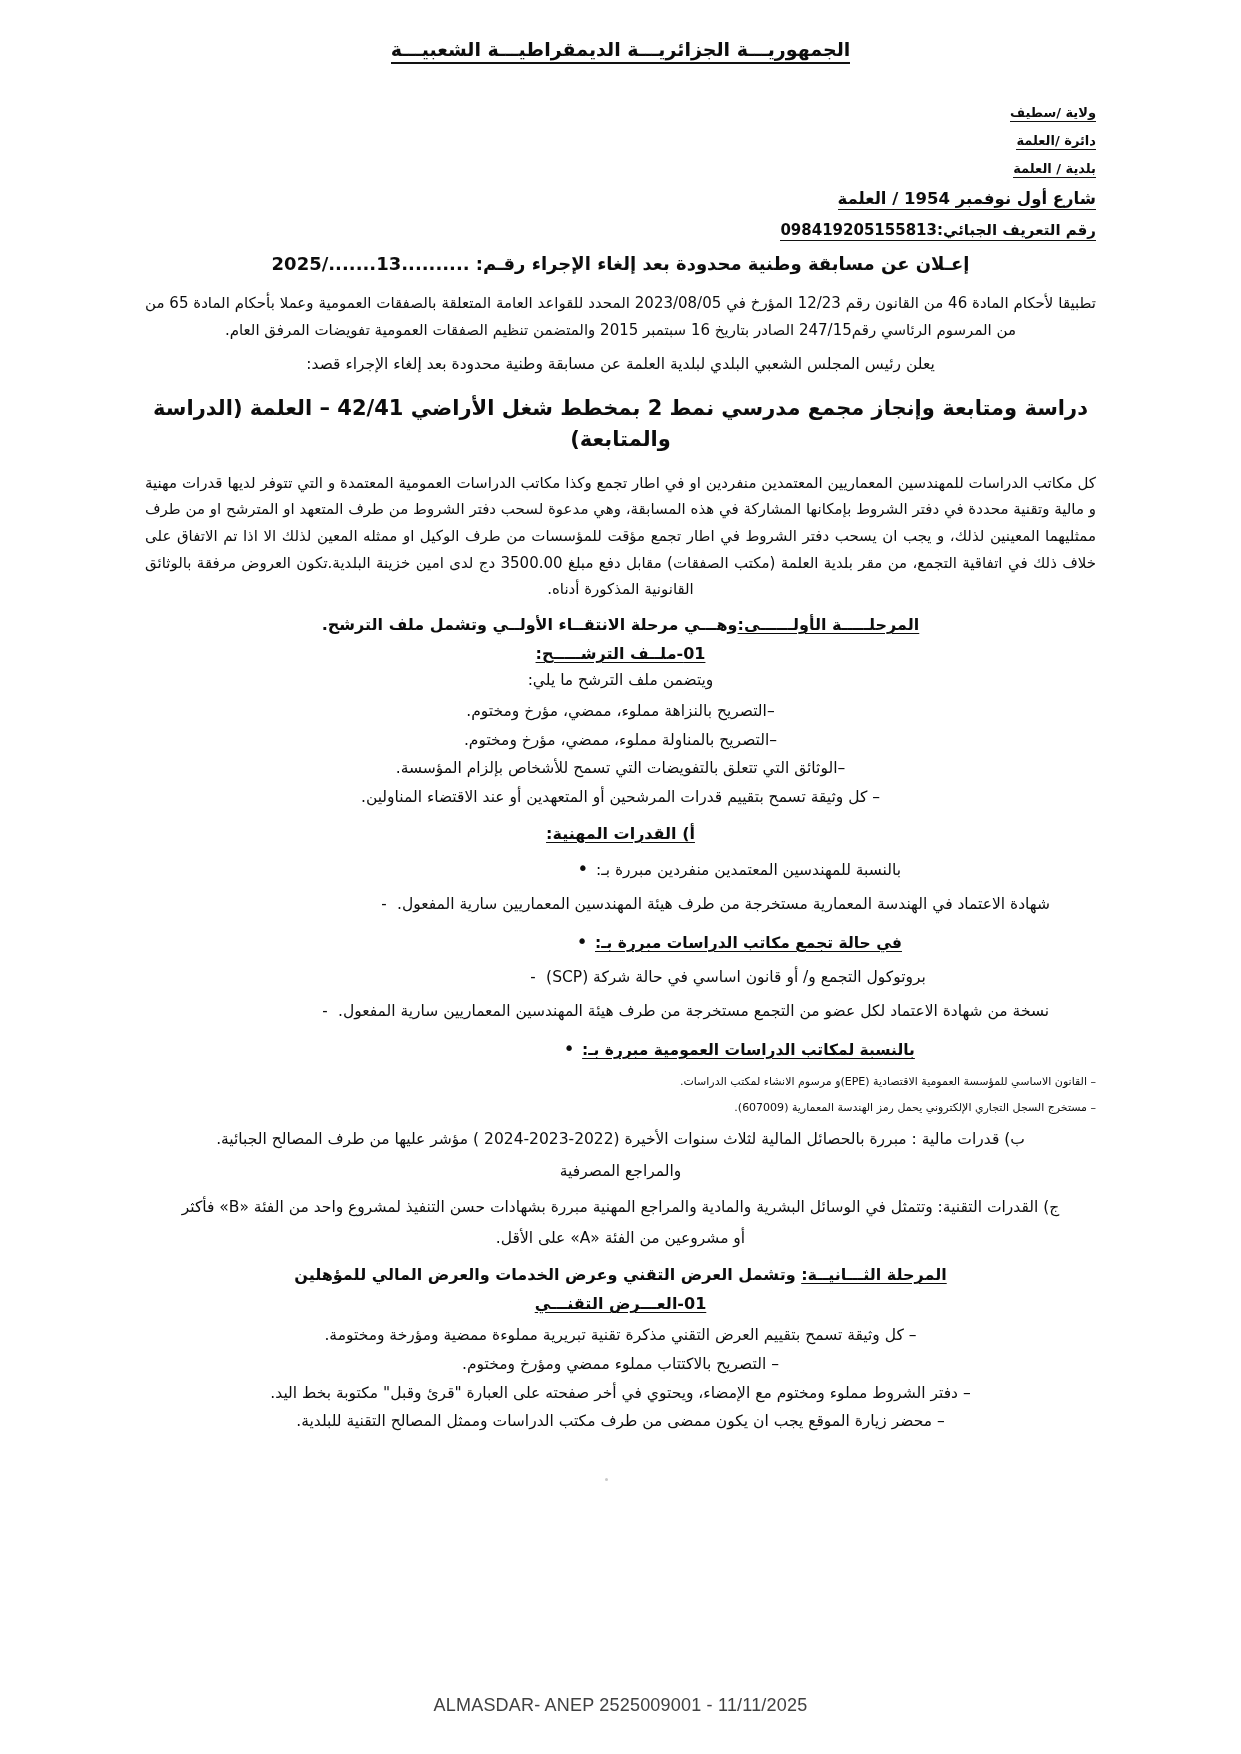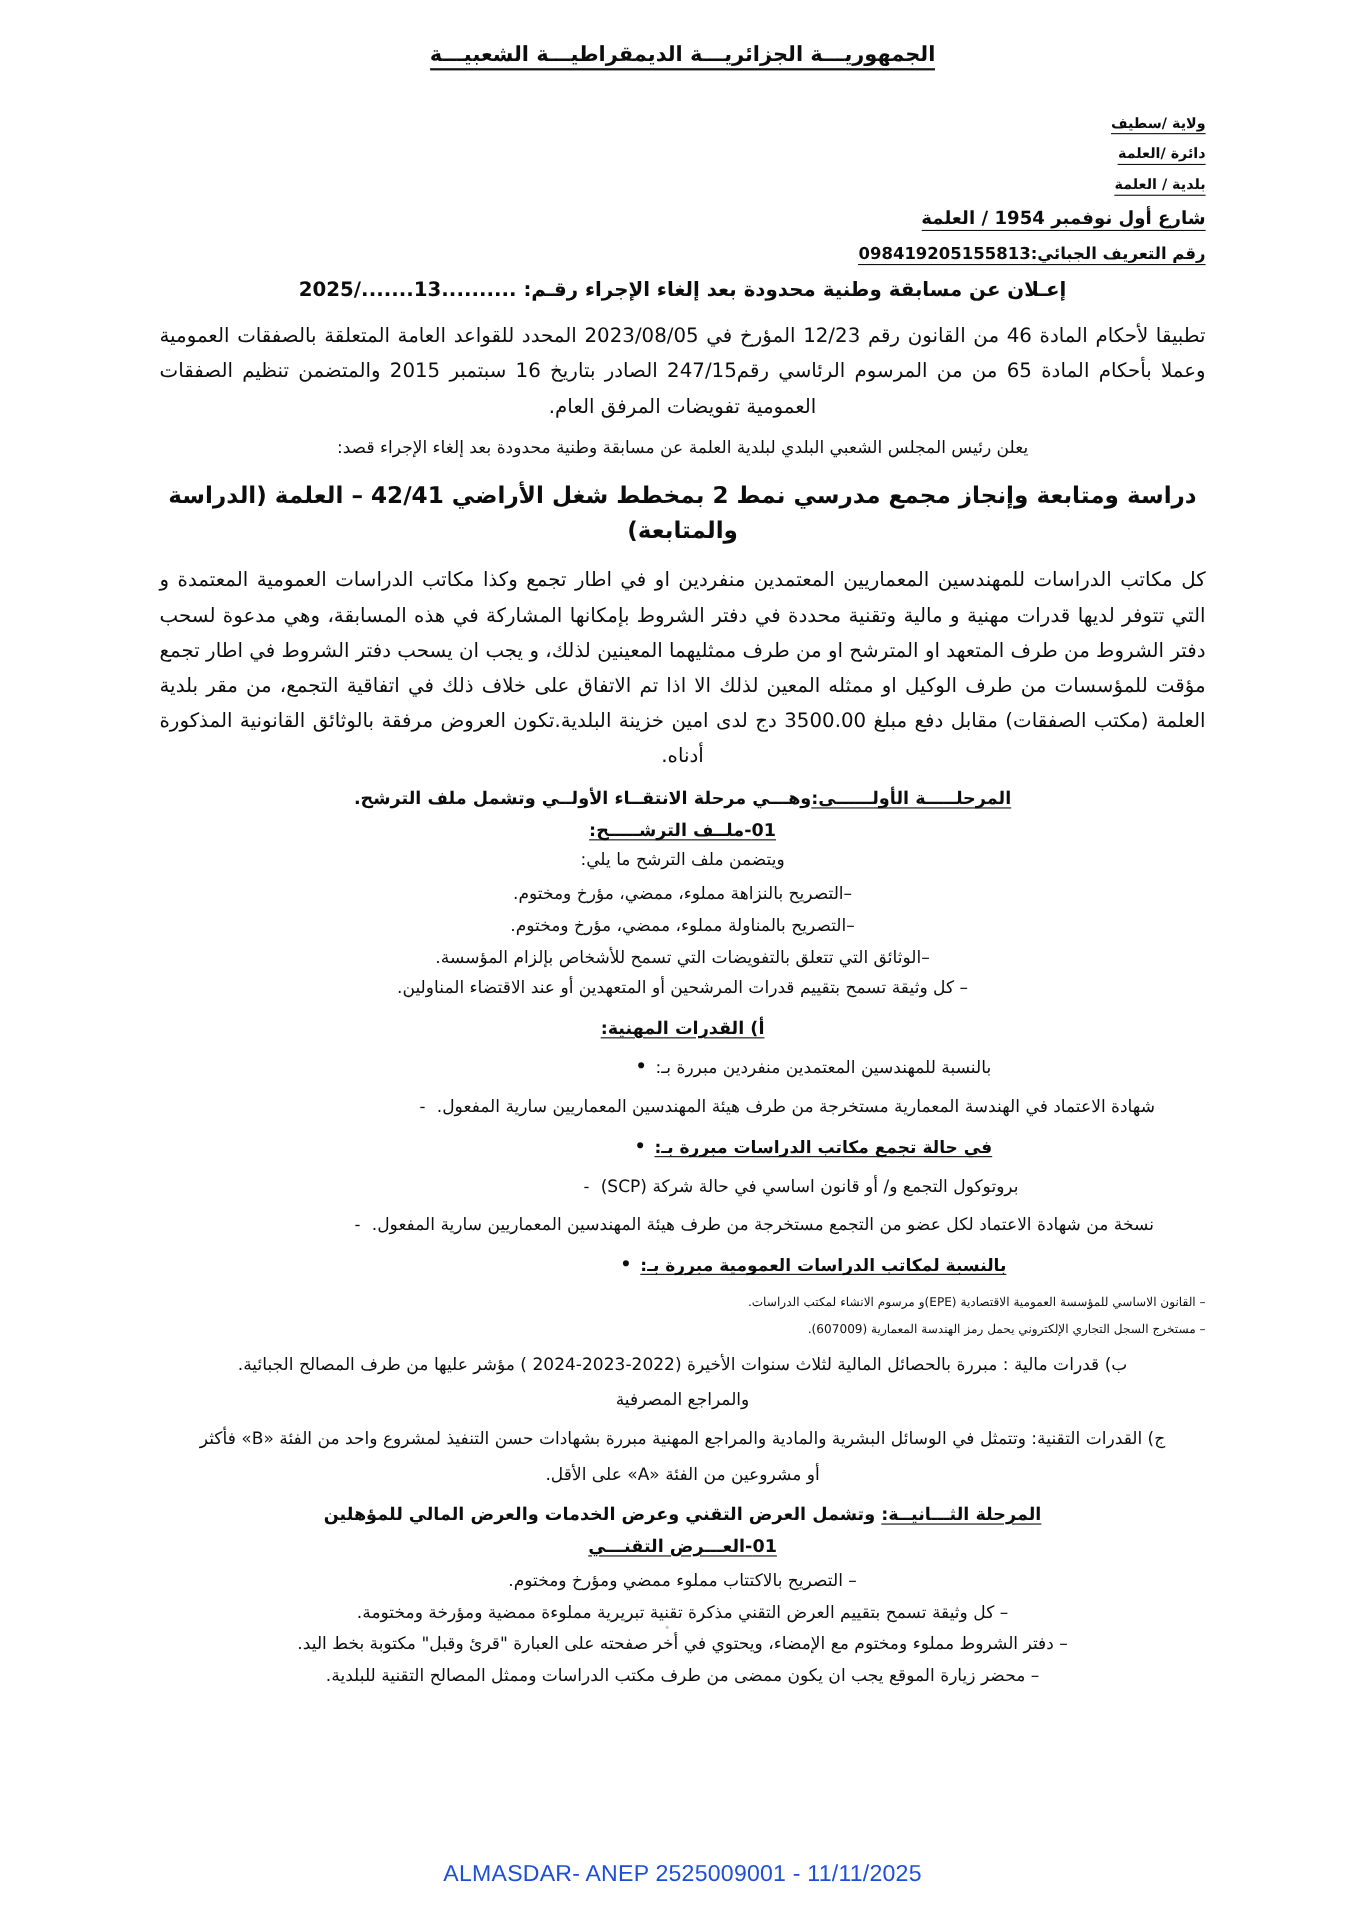--- a/index.html
+++ b/index.html
@@ -69,21 +69,21 @@
     margin: 10px 0 16px 0;
   }
 
   
   .para {
     font-size: 15.5px;
     line-height: 1.75;
     margin: 0 0 10px 0;
   }
   .para-justify {
-    font-size: 18px;
+    font-size: 15px;
     line-height: 1.78;
     margin: 0 0 8px 0;
     text-align: justify;
     text-align-last: center;
   }
 
   
   .project-title {
     text-align: center;
     font-size: 21px;
@@ -181,24 +181,24 @@
     margin-bottom: 8px;
   }
 
   
   .footer {
     position: absolute;
     left: 0;
     right: 0;
     bottom: 38px;
     text-align: center;
-    font-size: 21px;
+    font-size: 18px;
     direction: ltr;
     font-family: "Liberation Sans", sans-serif;
-    color: #1d4ed8;
+    color: #404040;
     letter-spacing: .2px;
   }
 
   
   .speck {
     position: absolute;
     width: 3px; height: 3px;
     background: #c9c9c9;
     border-radius: 50%;
   }
@@ -307,22 +307,22 @@
   <div class="phase-heading ar">
     <span class="u">المرحلة الثـــانيــة:</span>
     <span>وتشمل العرض التقني وعرض الخدمات والعرض المالي للمؤهلين</span>
   </div>
 
   <div class="sub-heading ar">
     <span class="u">01-العـــرض التقنـــي</span>
   </div>
 
   <ul class="dash-list">
+    <li class="dash-item ar">– <span>كل وثيقة تسمح بتقييم العرض التقني مذكرة تقنية تبريرية مملوءة ممضية ومؤرخة ومختومة.</span></li>
     <li class="dash-item ar">– <span>التصريح بالاكتتاب مملوء ممضي ومؤرخ ومختوم.</span></li>
-    <li class="dash-item ar">– <span>كل وثيقة تسمح بتقييم العرض التقني مذكرة تقنية تبريرية مملوءة ممضية ومؤرخة ومختومة.</span></li>
     <li class="dash-item ar">– <span>دفتر الشروط مملوء ومختوم مع الإمضاء، ويحتوي في أخر صفحته على العبارة "قرئ وقبل" مكتوبة بخط اليد.</span></li>
     <li class="dash-item ar">– <span>محضر زيارة الموقع يجب ان يكون ممضى من طرف مكتب الدراسات وممثل المصالح التقنية للبلدية.</span></li>
   </ul>
 
   <span class="speck" style="top:1478px; left:605px;"></span>
 </div>
 
 <div class="footer">ALMASDAR- ANEP 2525009001 - 11/11/2025</div>
 
 </body></html>

